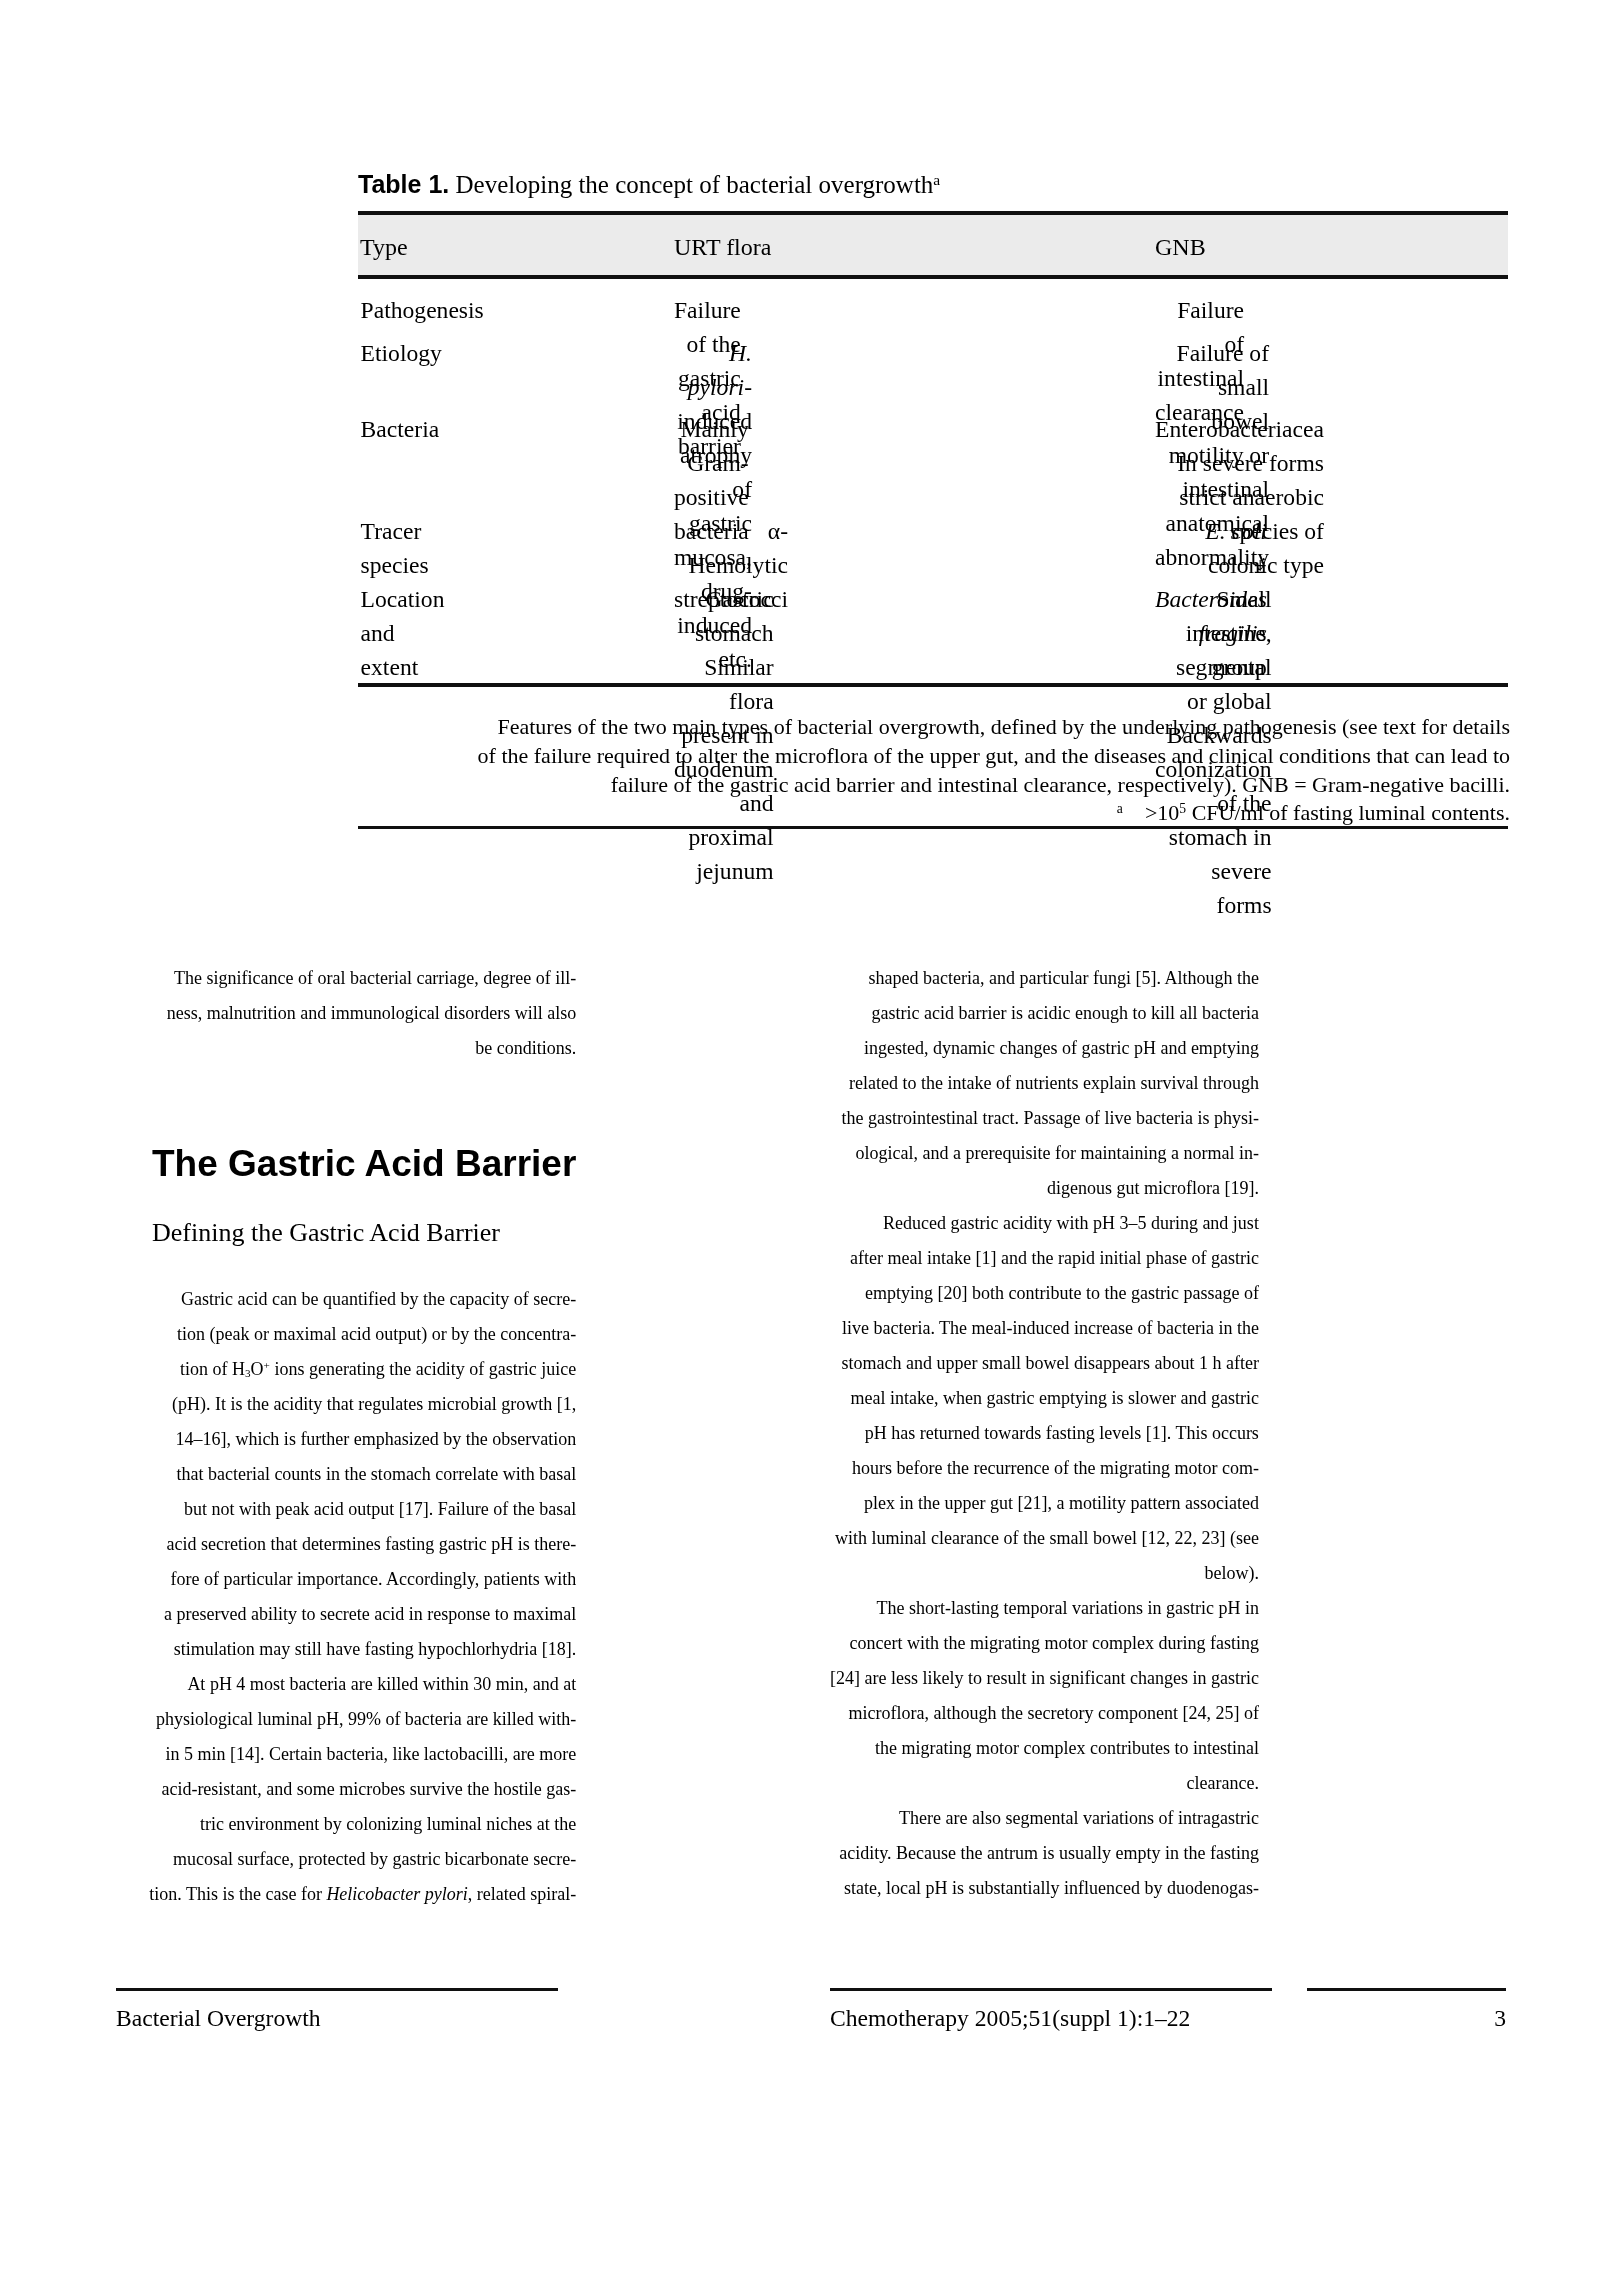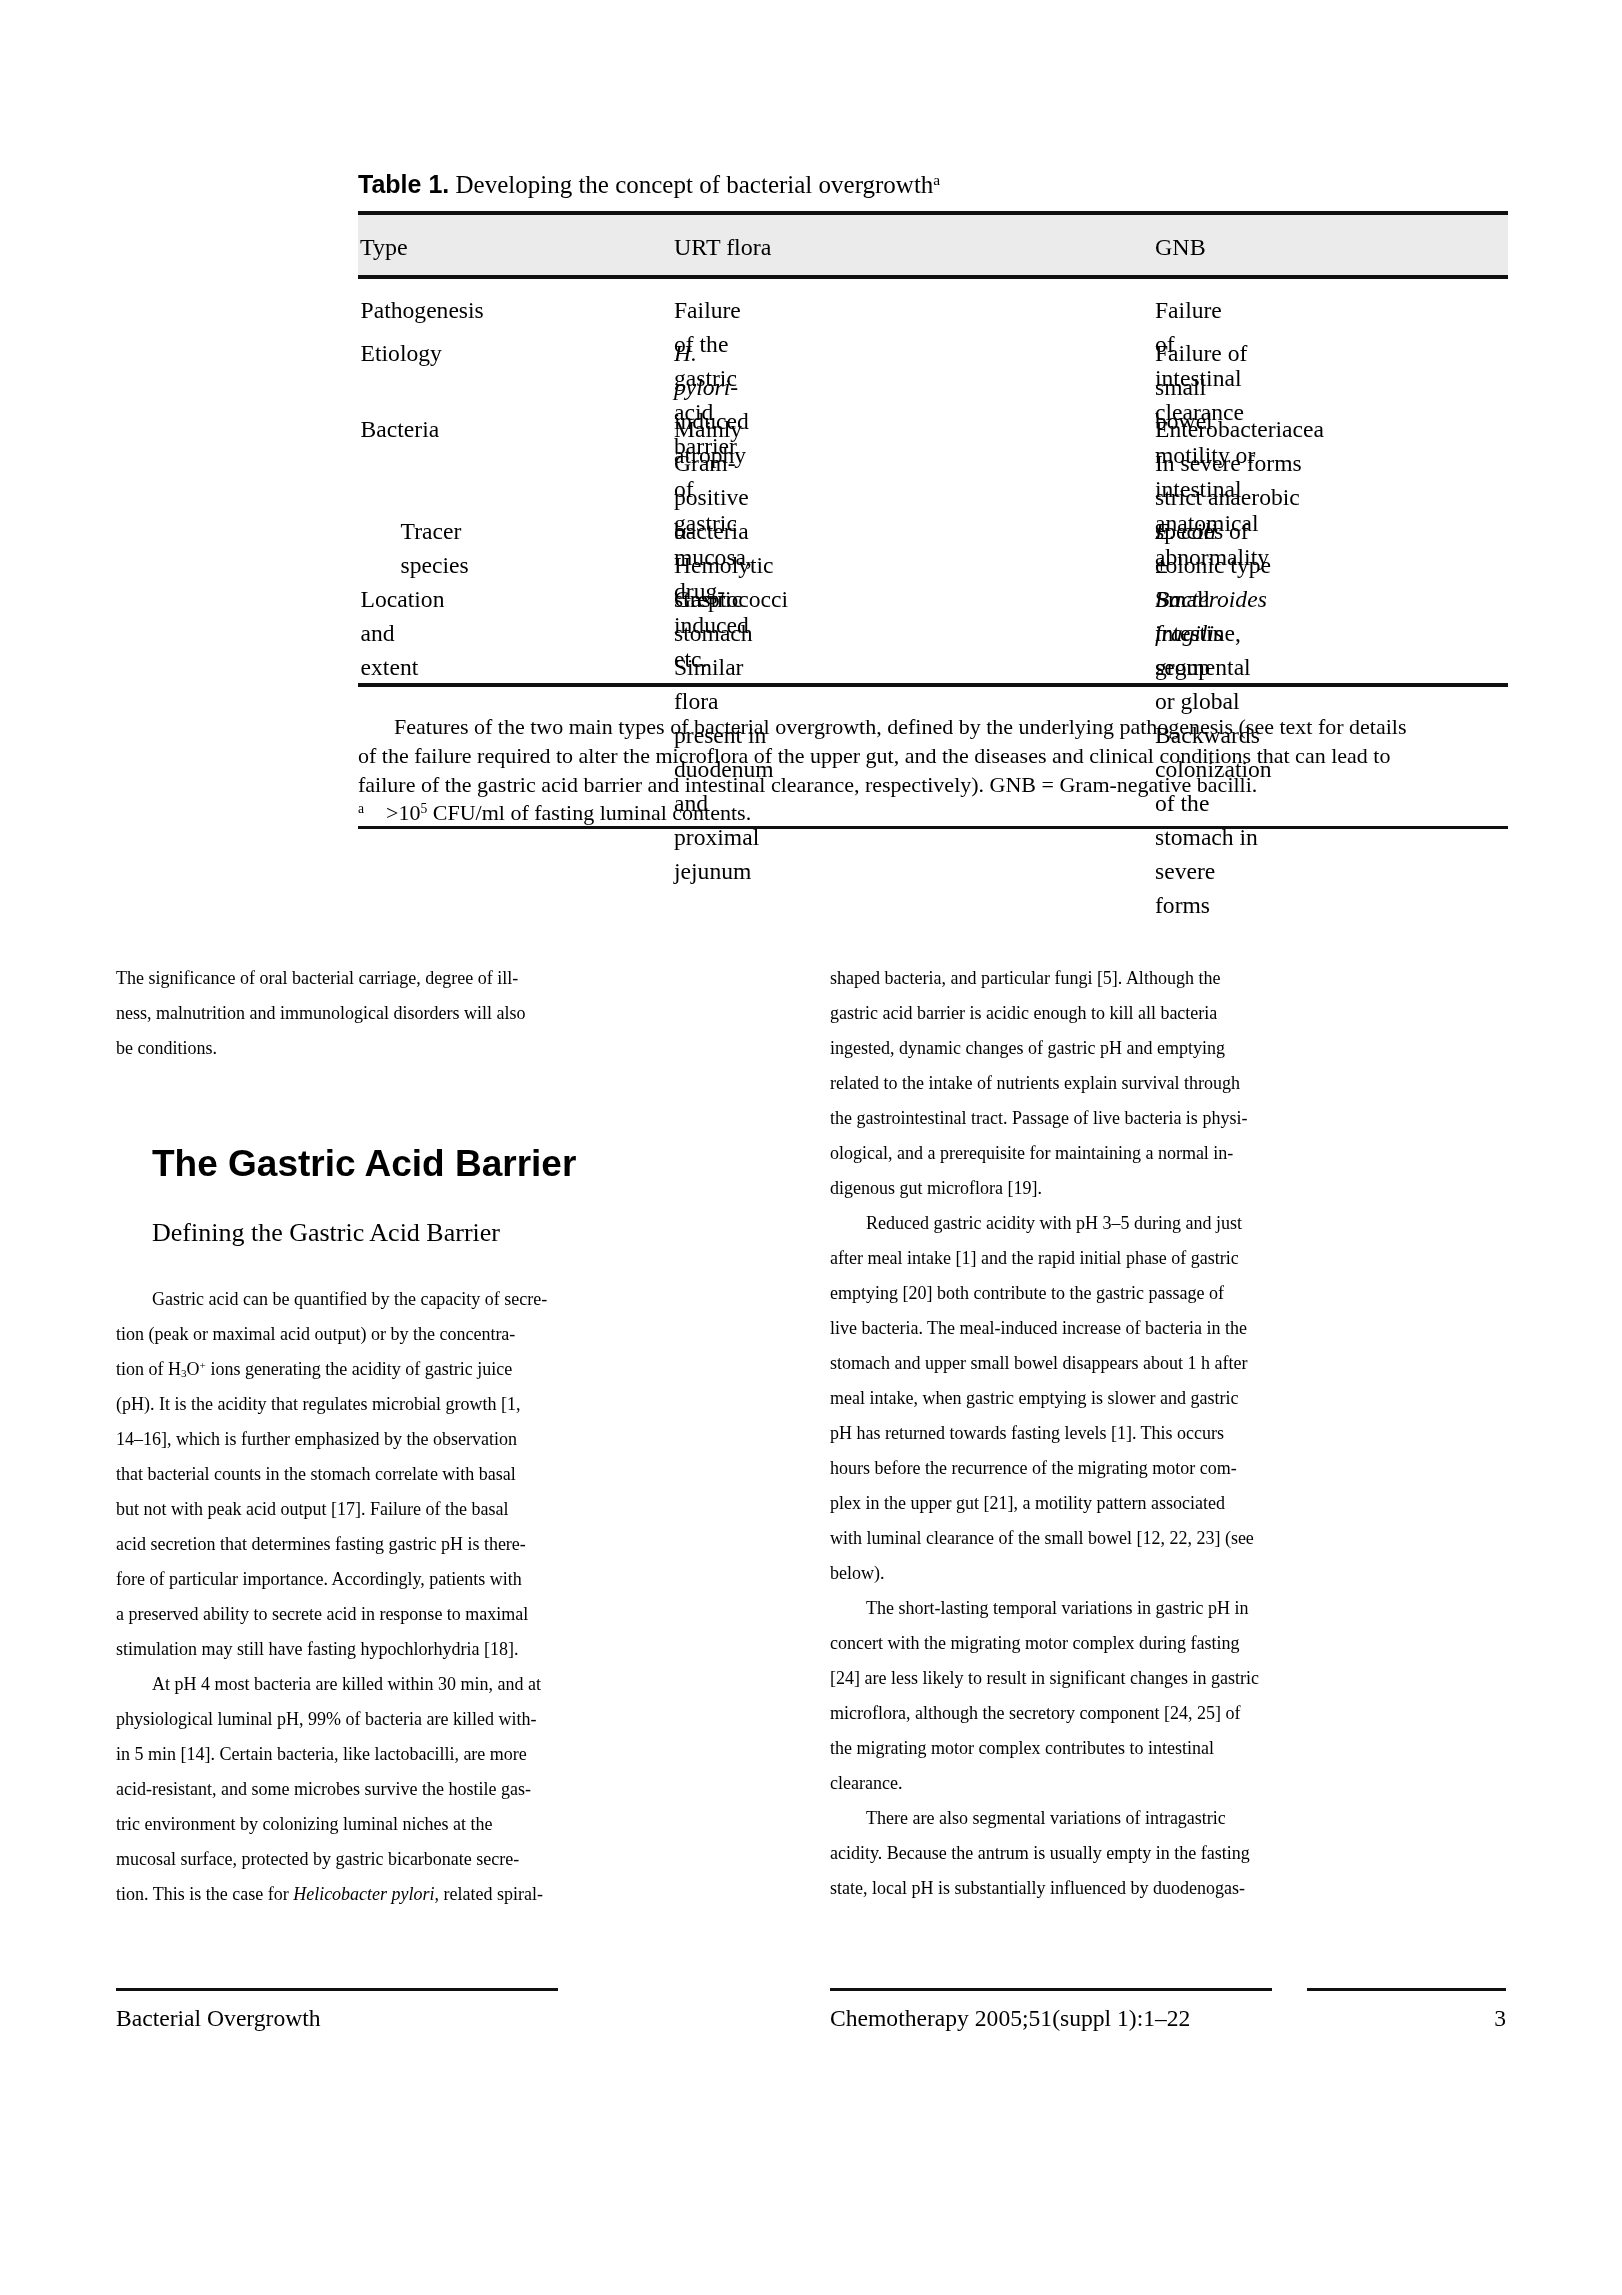--- a/index.html
+++ b/index.html
@@ -1,19 +1,19 @@
 <!DOCTYPE html>
 <html style="font-size:10.5px"><head>
 <meta charset="utf-8">
 <style>
   html,body{margin:0;padding:0;background:#888;}
   .page{position:relative;width:1622px;height:2295px;background:#ffffff;
         font-family:"Liberation Serif",serif;color:#000;overflow:hidden;}
   .abs{position:absolute;}
-  .rich{white-space:pre-wrap;}
+  .rich{white-space:pre-wrap;text-align:right;}
   .it{font-style:italic;}
   .page sup{font-size:0.62em;position:relative;top:-0.5em;vertical-align:baseline;line-height:0;}
   .page sub{font-size:0.62em;position:relative;top:0.22em;vertical-align:baseline;line-height:0;}
   .rule{position:absolute;background:#101010;}
   .caption{font-size:25px;line-height:30px;}
   .caption-label{font-family:"Liberation Sans",sans-serif;font-weight:bold;}
   .band{position:absolute;background:#ebebeb;}
   .tbl{font-size:23.6px;line-height:34px;}
   .hdr{font-size:24px;}
   .bodytext{font-size:18px;line-height:35px;}
@@ -55,21 +55,21 @@
     <span class="abs rich" style="left:797px;top:0;"><span>Failure of small bowel motility or</span><br><span>intestinal anatomical abnormality</span></span>
   </div>
 
   <div class="abs tbl" style="left:358px;top:412px;">
     <span class="abs" style="left:2.6px;top:0;">Bacteria</span>
     <span class="abs rich" style="left:316px;top:0;"><span>Mainly Gram-positive bacteria</span></span>
     <span class="abs rich" style="left:797px;top:0;"><span>Enterobacteriacea</span><br><span>In severe forms strict anaerobic</span><br><span>species of colonic type</span></span>
   </div>
 
   <div class="abs tbl" style="left:358px;top:514px;">
-    <span class="abs" style="left:2.6px;top:0;margin-left:40px;">Tracer species</span>
+    <span class="abs" style="left:2.6px;top:0;">Tracer species</span>
     <span class="abs rich" style="left:316px;top:0;"><span>α-Hemolytic streptococci</span></span>
     <span class="abs rich" style="left:797px;top:0;"><span class="it">E. coli</span><br><span>± </span><span class="it">Bacteroides fragilis</span><span> group</span></span>
   </div>
 
   <div class="abs tbl" style="left:358px;top:582px;">
     <span class="abs" style="left:2.6px;top:0;">Location and extent</span>
     <span class="abs rich" style="left:316px;top:0;"><span>Gastric stomach</span><br><span>Similar flora present in duodenum</span><br><span>and proximal jejunum</span></span>
     <span class="abs rich" style="left:797px;top:0;"><span>Small intestine, segmental or global</span><br><span>Backwards colonization of the</span><br><span>stomach in severe forms</span></span>
   </div>
 

